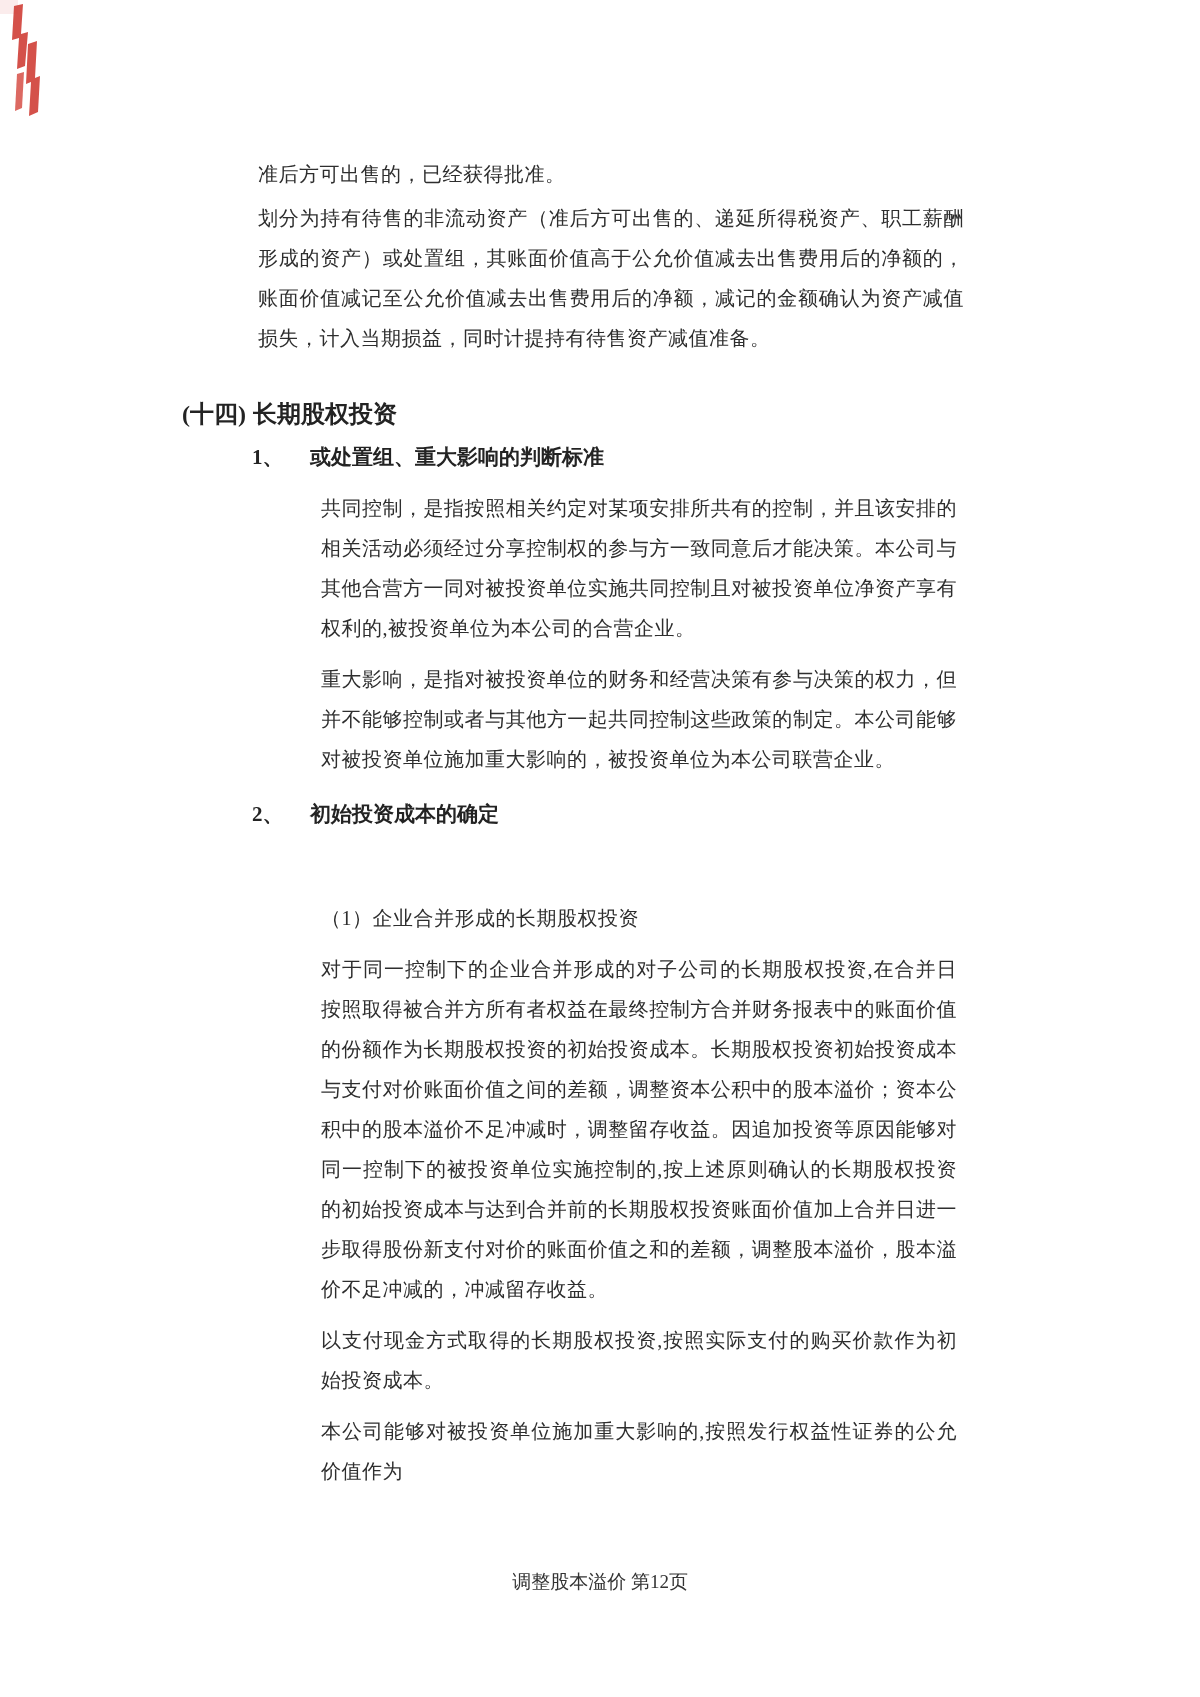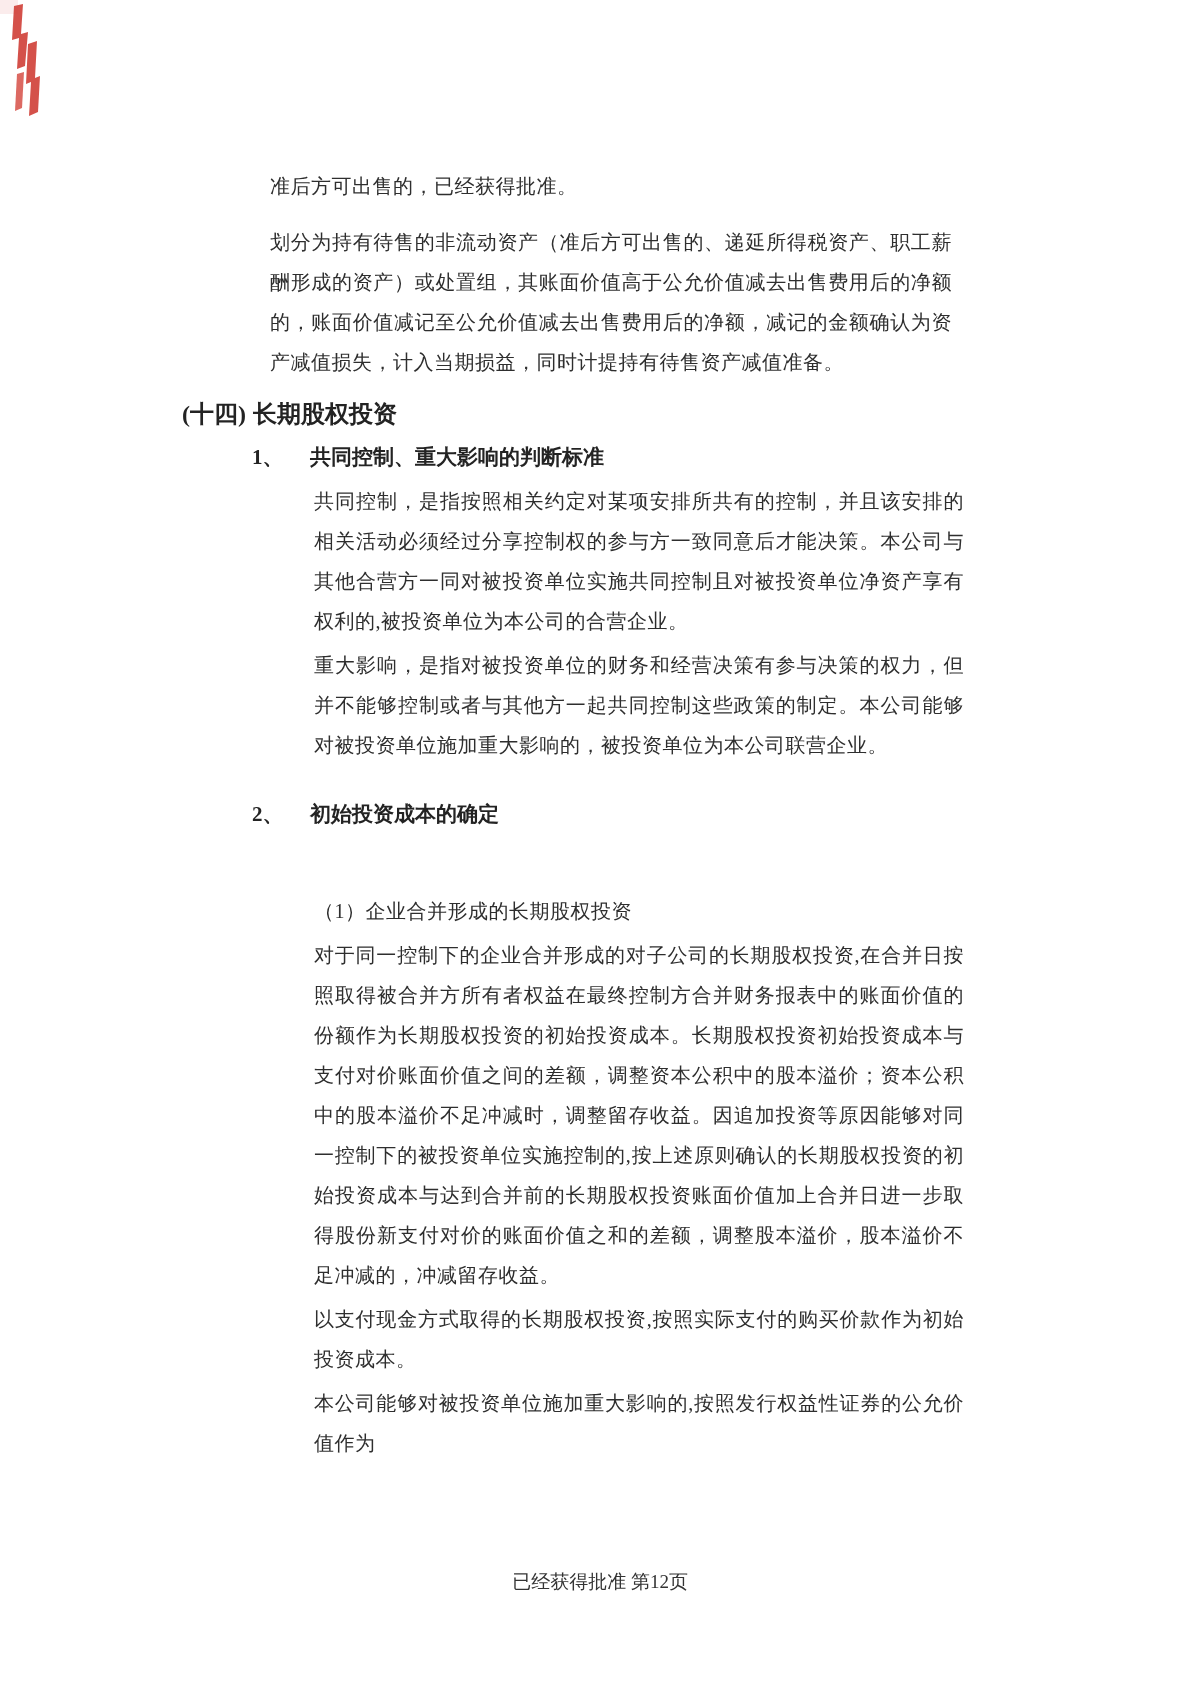--- a/index.html
+++ b/index.html
@@ -34,21 +34,21 @@
   
   .intro {
     position: absolute;
     left: 254px; top: 150px;
     width: 714px;
     font-size: 20px;
     line-height: 40px;
     text-align: justify;
     letter-spacing: 0.5px;
   }
-  .intro p { margin: 16px; }
+  .intro p { margin: 4px; }
   
   .section-heading {
     position: absolute;
     left: 182px; top: 394px;
     display: flex;
     font-size: 24px;
     font-weight: bold;
     line-height: 40px;
     color: #232323;
     white-space: nowrap;
@@ -71,21 +71,21 @@
   
   .item-body {
     position: absolute;
     left: 310px;
     width: 658px;
     font-size: 20px;
     line-height: 40px;
     text-align: justify;
     letter-spacing: 0.5px;
   }
-  .item-body p { margin: 4px; }
+  .item-body p { margin: 11px; }
   .item1-body { top: 477px; }
   .item2-body { top: 887px; }
   
   .page-footer {
     position: absolute;
     left: 0; top: 1570px;
     width: 1200px;
     text-align: center;
     font-size: 19px;
     line-height: 24px;
@@ -109,35 +109,35 @@
     <p>划分为持有待售的非流动资产（准后方可出售的、递延所得税资产、职工薪酬形成的资产）或处置组，其账面价值高于公允价值减去出售费用后的净额的，账面价值减记至公允价值减去出售费用后的净额，减记的金额确认为资产减值损失，计入当期损益，同时计提持有待售资产减值准备。</p>
   </div>
 
   <div class="section-heading">
     <span class="sec-label">(十四)</span>
     <span class="sec-title">长期股权投资</span>
   </div>
 
   <div class="item-heading item1-heading">
     <span class="item-num">1、</span>
-    <span class="item-title">共同控制、重大影响的判断标准</span>
+    <span class="item-title">或处置组、重大影响的判断标准</span>
   </div>
 
   <div class="item-body item1-body">
     <p>共同控制，是指按照相关约定对某项安排所共有的控制，并且该安排的相关活动必须经过分享控制权的参与方一致同意后才能决策。本公司与其他合营方一同对被投资单位实施共同控制且对被投资单位净资产享有权利的,被投资单位为本公司的合营企业。</p>
     <p>重大影响，是指对被投资单位的财务和经营决策有参与决策的权力，但并不能够控制或者与其他方一起共同控制这些政策的制定。本公司能够对被投资单位施加重大影响的，被投资单位为本公司联营企业。</p>
   </div>
 
   <div class="item-heading item2-heading">
     <span class="item-num">2、</span>
     <span class="item-title">初始投资成本的确定</span>
   </div>
 
   <div class="item-body item2-body">
     <p>（1）企业合并形成的长期股权投资</p>
     <p>对于同一控制下的企业合并形成的对子公司的长期股权投资,在合并日按照取得被合并方所有者权益在最终控制方合并财务报表中的账面价值的份额作为长期股权投资的初始投资成本。长期股权投资初始投资成本与支付对价账面价值之间的差额，调整资本公积中的股本溢价；资本公积中的股本溢价不足冲减时，调整留存收益。因追加投资等原因能够对同一控制下的被投资单位实施控制的,按上述原则确认的长期股权投资的初始投资成本与达到合并前的长期股权投资账面价值加上合并日进一步取得股份新支付对价的账面价值之和的差额，调整股本溢价，股本溢价不足冲减的，冲减留存收益。</p>
     <p>以支付现金方式取得的长期股权投资,按照实际支付的购买价款作为初始投资成本。</p>
     <p>本公司能够对被投资单位施加重大影响的,按照发行权益性证券的公允价值作为</p>
   </div>
 
-  <div class="page-footer">已经获得批准 第12页</div>
+  <div class="page-footer">调整股本溢价 第12页</div>
 
 </div>
 
 </body></html>

